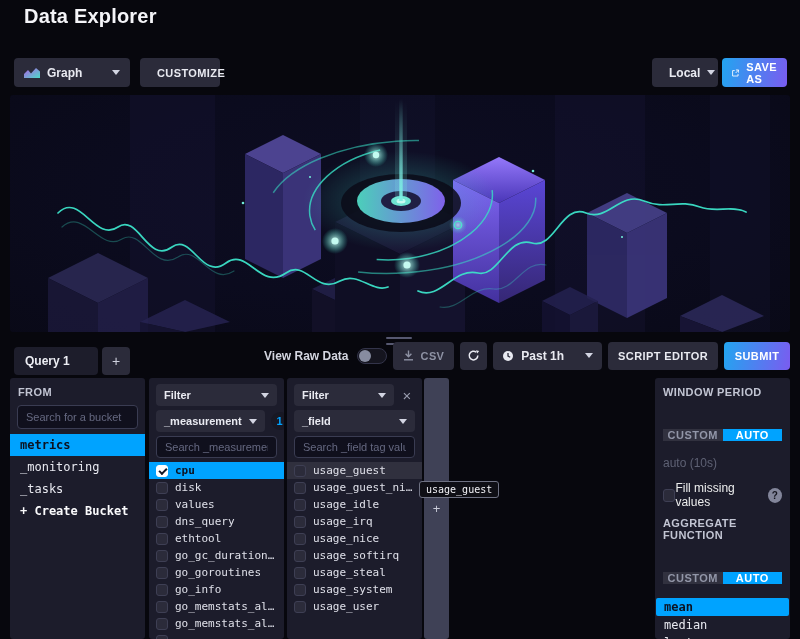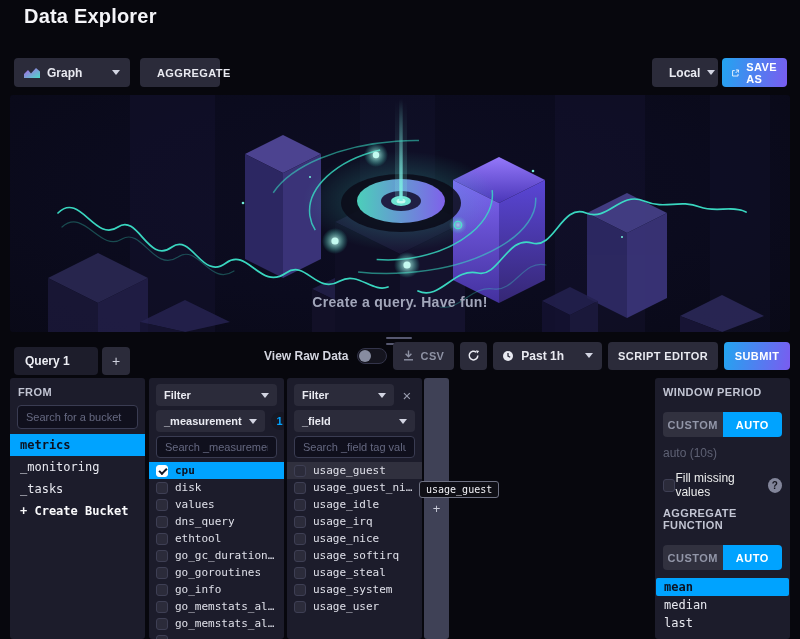--- a/index.html
+++ b/index.html
@@ -98,21 +98,21 @@
   .cb.checked::after { content:""; position:absolute; left:2px; top:2.5px; width:6px; height:3px;
     border-left:2px solid #121725; border-bottom:2px solid #121725; transform:rotate(-45deg); }
   .f-row .lbl { overflow:hidden; white-space:nowrap; text-overflow:ellipsis; padding-right:4px; }
 
   .tooltip { position:absolute; left:419px; top:481px; background:#0f0f15; border:1px solid #6e7182; border-radius:3px;
     padding:2px 6px; font-size:10px; color:#f2f2f6; z-index:30; font-family:"DejaVu Sans Mono",monospace; }
 
   
   .options-inner { padding:0 8px; }
   .options-inner .sec-title { margin-top:8px; }
-  .seg { margin-top:14px; height:25px; display:flex; border-radius:4px; overflow:hidden; }
+  .seg { margin-top:24px; height:25px; display:flex; border-radius:4px; overflow:hidden;align-items:center; }
   .seg .seg-btn { flex:1; display:flex; align-items:center; justify-content:center; font-size:11px; font-weight:bold;
     letter-spacing:.5px; cursor:pointer; background:#31313f; color:#9296a8; }
   .seg .seg-btn.active { background:#00a3ff; color:#ffffff; }
   .auto-val { margin-top:9px; font-size:12px; color:#5e6174; }
   .fill-row { margin-top:11px; display:flex; align-items:center; }
   .fill-cb { width:13px; height:13px; border-radius:3px; background:#2b2b3a; border:1px solid #3e3f54; cursor:pointer; }
   .fill-lbl { font-size:12px; color:#eceded; font-weight:500; }
   .help { margin-left:auto; width:15px; height:15px; border-radius:50%; background:#82859a; color:#15151f; font-size:10px;
     font-weight:bold; display:flex; align-items:center; justify-content:center; cursor:pointer; }
   .agg-title { margin-top:15px; }
@@ -137,21 +137,21 @@
   </svg>
   <span class="lbl">Graph</span>
   <span class="chev"></span>
 </div>
 
 <div class="customize-btn btn">
   <svg width="13" height="13" viewBox="0 0 13 13">
     <circle cx="6.5" cy="6.5" r="4.6" fill="none" stroke="#e9eaf1" stroke-width="2.6" stroke-dasharray="2.4 1.7"></circle>
     <circle cx="6.5" cy="6.5" r="2" fill="none" stroke="#e9eaf1" stroke-width="1.4"></circle>
   </svg>
-  <span>AGGREGATE</span>
+  <span>CUSTOMIZE</span>
 </div>
 
 <div class="local-dd dd">
   <svg width="10" height="12" viewBox="0 0 10 12">
     <path d="M2,1 h6 v1.4 l-1.2,.8 v2.6 l1.7,1.4 h-7 l1.7,-1.4 v-2.6 l-1.2,-.8 Z" fill="#e9eaf1"></path>
     <rect x="4.5" y="7.4" width="1" height="4.2" fill="#e9eaf1"></rect>
   </svg>
   <span>Local</span>
   <span class="chev"></span>
 </div>
@@ -293,21 +293,20 @@
       <circle cx="397" cy="170" r="13" fill="url(#rDot)"></circle>
         <circle cx="397" cy="170" r="3.6" fill="#c4fbf1"></circle>
       <circle cx="448" cy="130" r="9" fill="url(#rDot)" opacity=".7"></circle>
         <circle cx="448" cy="130" r="3.6" fill="none" stroke="#4be4cc" stroke-width="1.4"></circle>
       <circle cx="233" cy="108" r="1.3" fill="#6fe9d6"></circle>
       <circle cx="300" cy="82" r="1.1" fill="#6fe9d6"></circle>
       <circle cx="523" cy="76" r="1.3" fill="#6fe9d6"></circle>
       <circle cx="612" cy="142" r="1.1" fill="#6fe9d6"></circle>
     </g>
   </svg>
-  <div class="empty-msg">Create a query. Have fun!</div>
 </div>
 
 <div class="drag-handle">
     <i></i>
     <i></i>
   </div>
 
 <div class="query-tab">Query 1</div>
 <div class="add-query">+</div>
 

